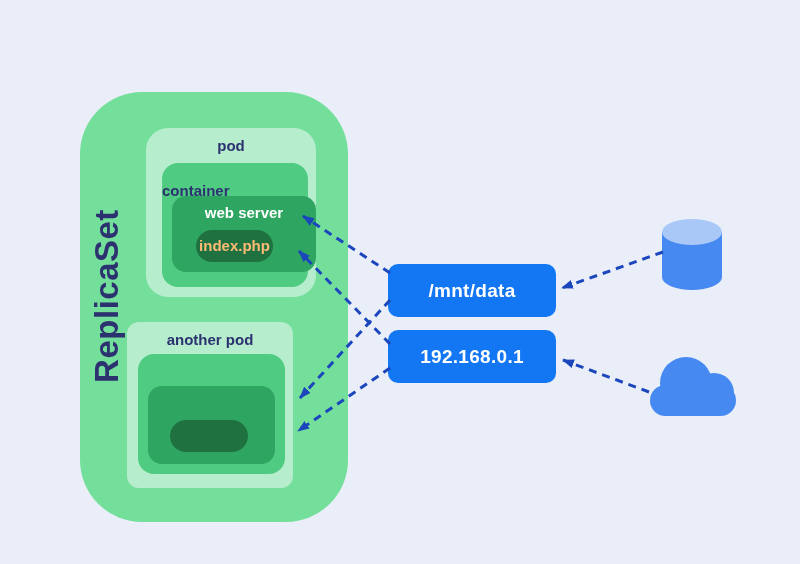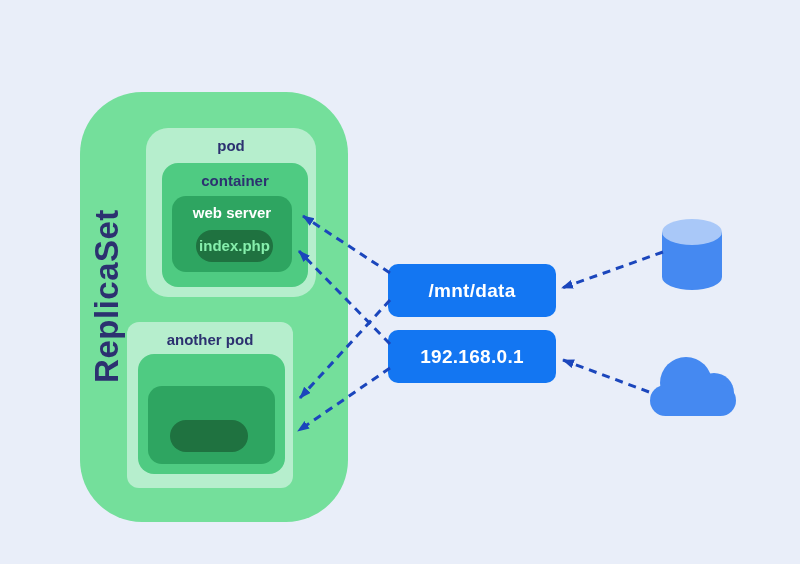--- a/index.html
+++ b/index.html
@@ -37,33 +37,33 @@
   .pod1 { left: 41px; top: 36px; width: 170px; height: 169px; margin-left: 25px; }
   .pod2 { left: 47px; top: 230px; width: 166px; height: 166px; border-radius: 12px; }
   .pod-label {
     text-align: center; font-size: 15px; font-weight: bold;
     color: #2C3170; padding-top: 9px;
   }
   .cbox { position: absolute; background: #4FCB82; border-radius: 16px; }
   .pod1 .cbox { left: 16px; top: 35px; width: 146px; height: 124px; }
   .pod2 .cbox { left: 11px; top: 32px; width: 147px; height: 120px; }
   .cbox-label {
-    text-align: center; font-size: 15px; font-weight: bold;
-    color: #2C3170; padding-top: 9px;
+    text-align: left; font-size: 15px; font-weight: bold;
+    color: #2C3170; padding-top: 19px;
   }
   .sbox { position: absolute; background: #2EA561; border-radius: 14px; }
-  .pod1 .sbox { left: 10px; top: 33px; width: 120px; height: 76px; }
+  .pod1 .sbox { left: 10px; top: 33px; width: 144px; height: 76px; }
   .pod2 .sbox { left: 10px; top: 32px; width: 127px; height: 78px; }
   .sbox-label {
     text-align: center; font-size: 15px; font-weight: bold;
     color: #FFFFFF; padding-top: 8px;
   }
   .pill {
     position: absolute; background: #1F7240; border-radius: 16px;
-    color: #86efac; font-weight: bold; font-size: 15px;
+    color: #fdba74; font-weight: bold; font-size: 15px;
     text-align: center; line-height: 32px;
   }
   .pod1 .pill { left: 24px; top: 34px; width: 77px; height: 32px; }
   .pod2 .pill { left: 22px; top: 34px; width: 78px; height: 32px; }
   
   .node {
     position: absolute; left: 388px;
     width: 168px; height: 53px;
     background: #1376F2; border-radius: 10px;
     color: #FFFFFF; font-weight: bold; font-size: 19px;

